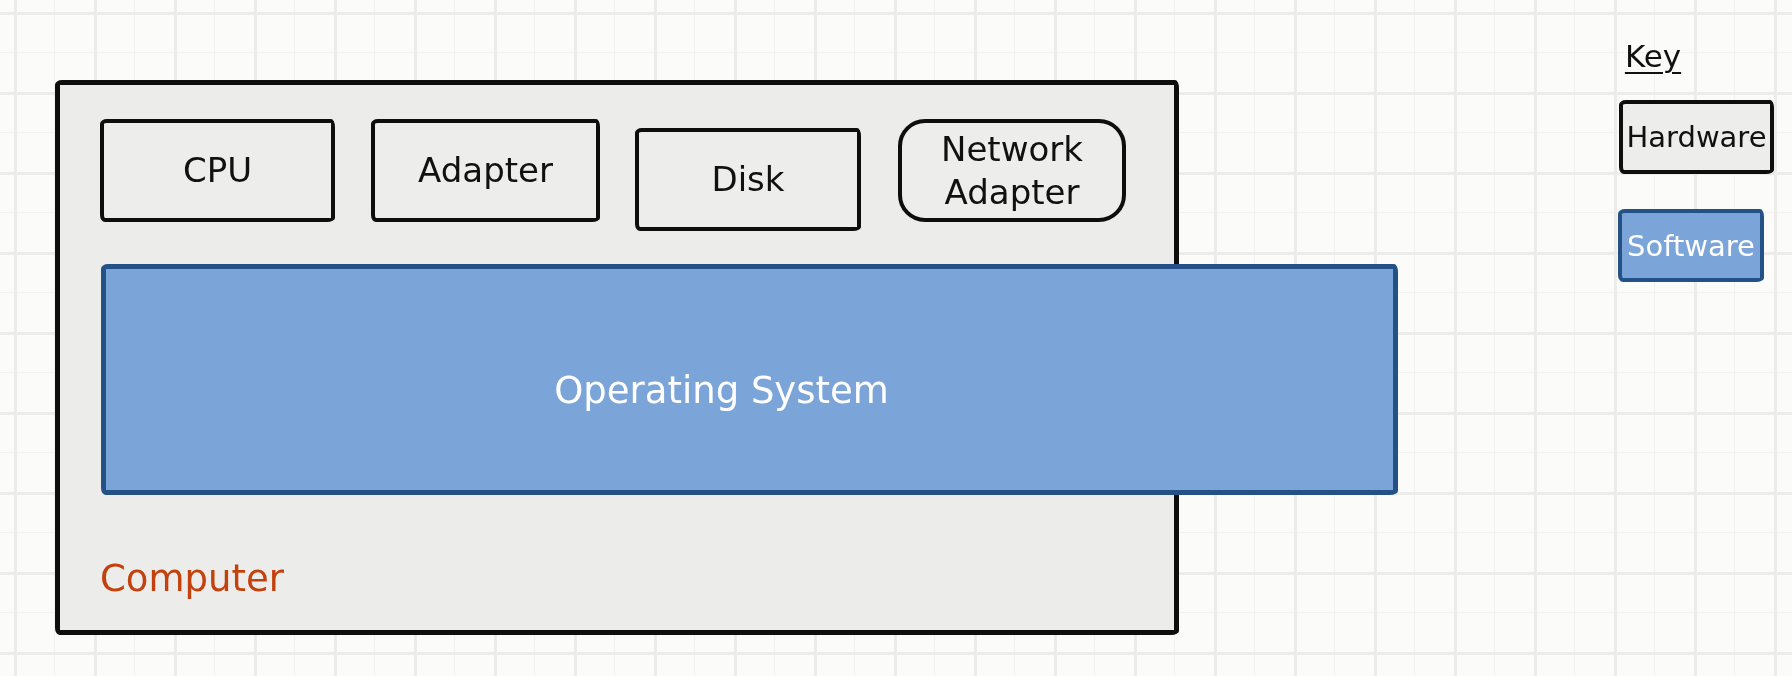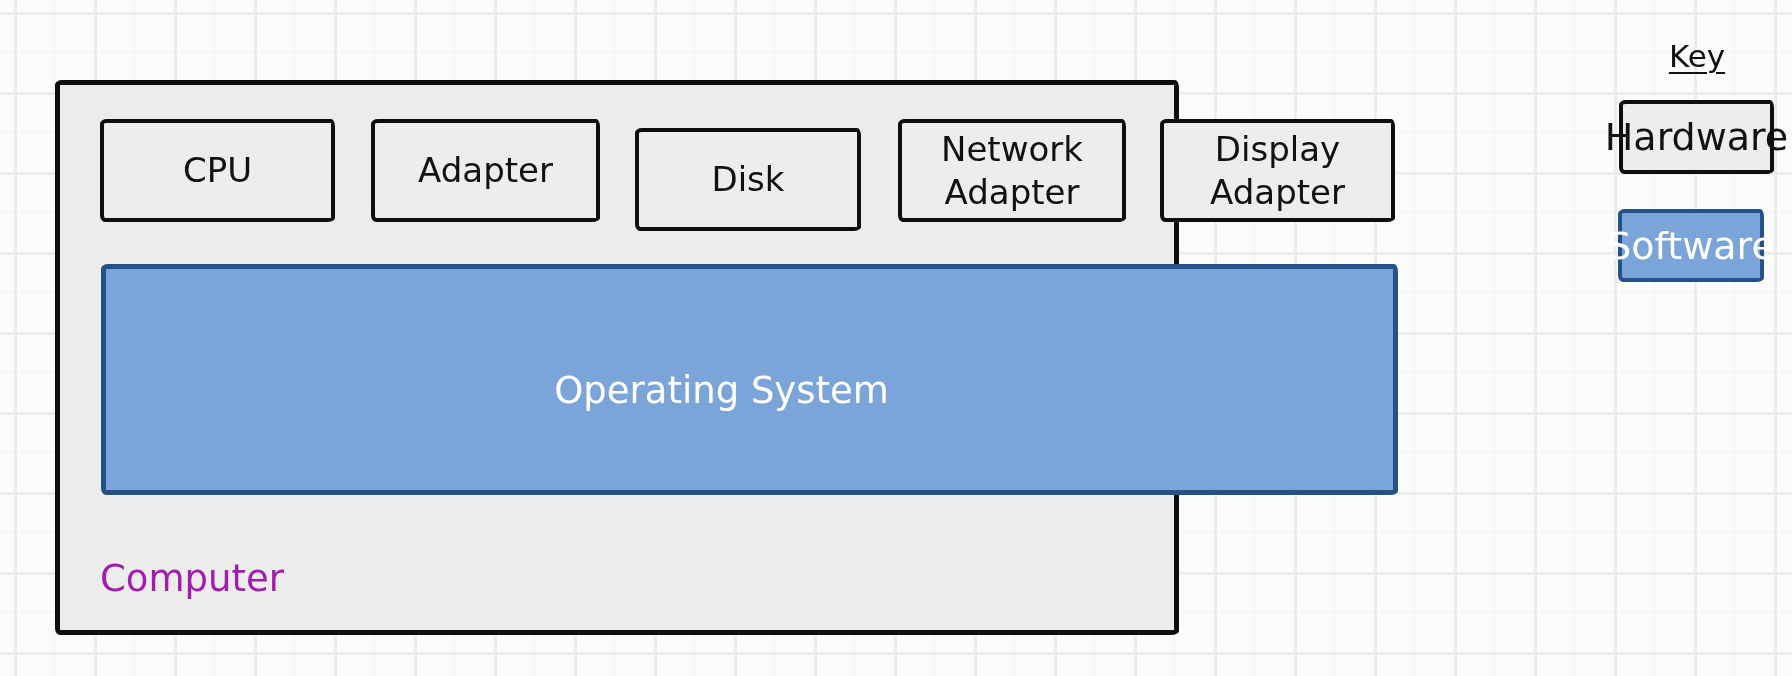--- a/index.html
+++ b/index.html
@@ -51,21 +51,21 @@
     align-items: center;
     justify-content: center;
     text-align: center;
     font-size: 34px;
     line-height: 1.25;
     padding: 0 14px;
   }
   .hw-cpu     { left: 40px;   width: 235px; }
   .hw-memory  { left: 311px;  width: 229px; }
   .hw-disk    { left: 575px;  width: 226px; margin-top: 9px; }
-  .hw-network { left: 838px;  width: 228px; }
+  .hw-network { left: 838px;  width: 228px; border-radius: 27px; }
   .hw-display { left: 1100px; width: 235px; }
 
   .os-box {
     position: absolute;
     left: 41px;
     top: 179px;
     width: 1297px;
     height: 231px;
     box-sizing: border-box;
     background: var(--software-fill, #7ba4d8);
@@ -77,44 +77,44 @@
     font-size: 37px;
     padding-top: 22px;
     padding-right: 56px;
   }
 
   .computer-label {
     position: absolute;
     left: 40px;
     top: 472px;
     font-size: 37px;
-    color: #a21caf;
+    color: #c2410c;
   }
 
   .key-title {
     position: absolute;
-    left: 1640px;
+    left: 1596px;
     top: 38px;
     width: 114px;
     text-align: center;
     font-size: 31px;
     text-decoration: underline;
     text-decoration-thickness: 2px;
     text-underline-offset: 5px;
     color: #111;
   }
 
   .key-box {
     position: absolute;
     box-sizing: border-box;
     display: flex;
     align-items: center;
     justify-content: center;
     text-align: left;
-    font-size: 38px;
+    font-size: 29px;
   }
   .key-hardware {
     left: 1619px;
     top: 100px;
     width: 155px;
     height: 74px;
     background: #ededec;
     border: 4px solid var(--hardware-border, #0e0e0e);
     color: #111;
   }
@@ -144,23 +144,20 @@
     </div>
 
     <div class="hw-box hw-disk sketch">
       <span>Disk</span>
     </div>
 
     <div class="hw-box hw-network sketch">
       <span>Network Adapter</span>
     </div>
 
-    <div class="hw-box hw-display sketch">
-      <span>Display Adapter</span>
-    </div>
 
     <div class="os-box sketch">
       <span>Operating System</span>
     </div>
 
     <div class="computer-label">Computer</div>
 
   </div>
 
   <div class="key-title">Key</div>

